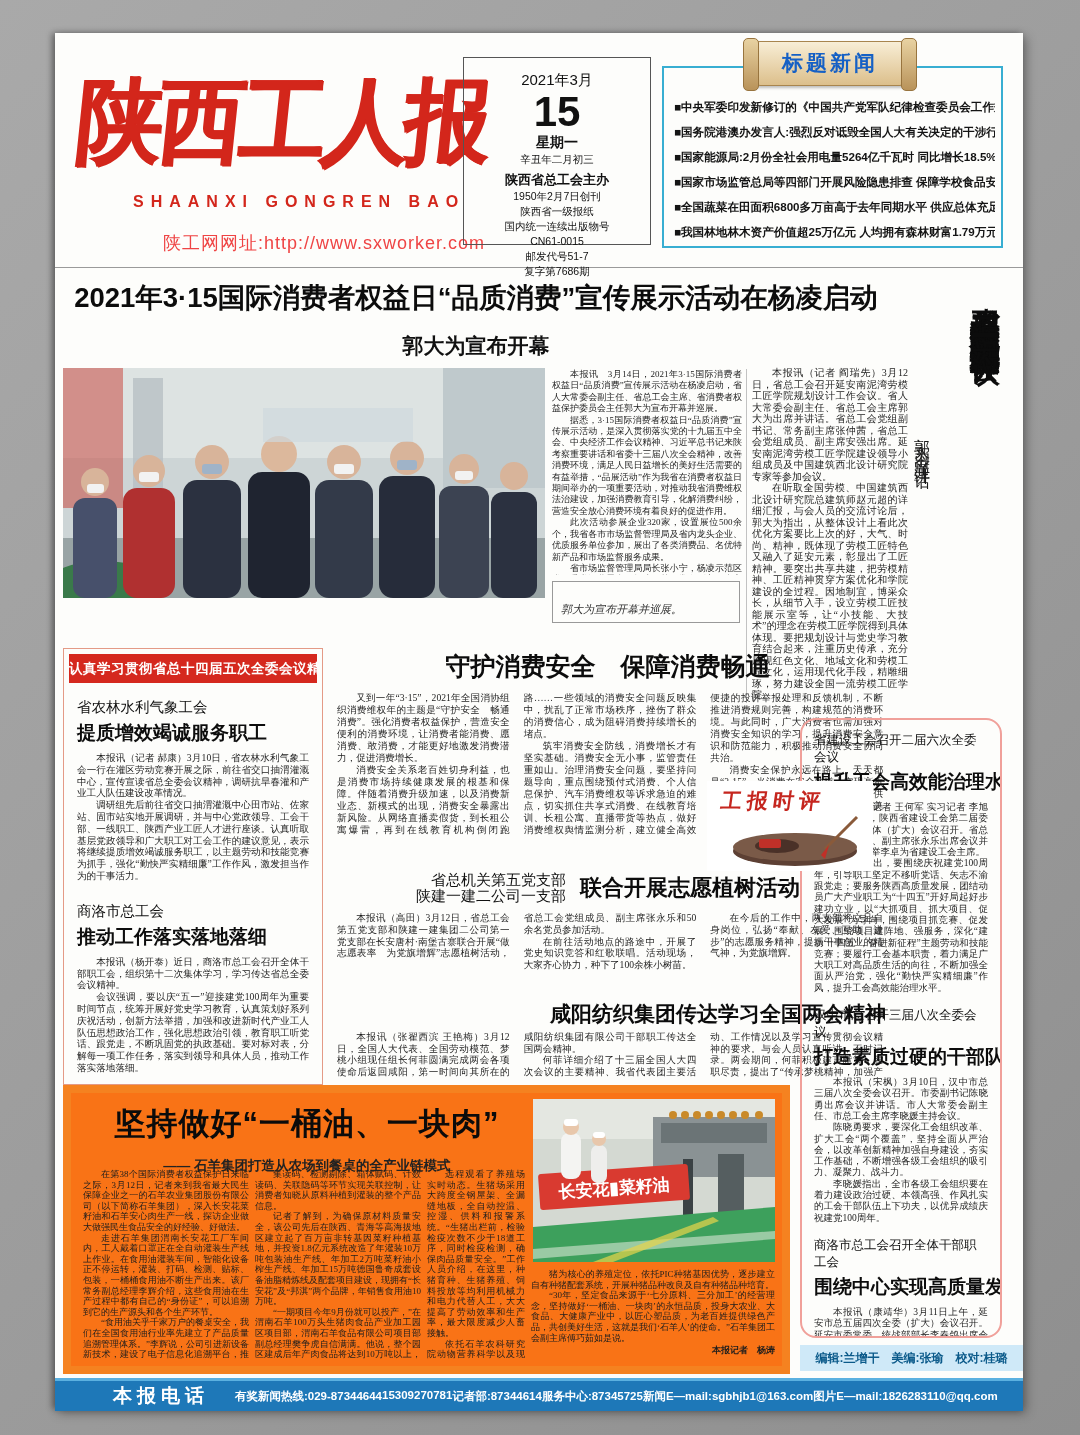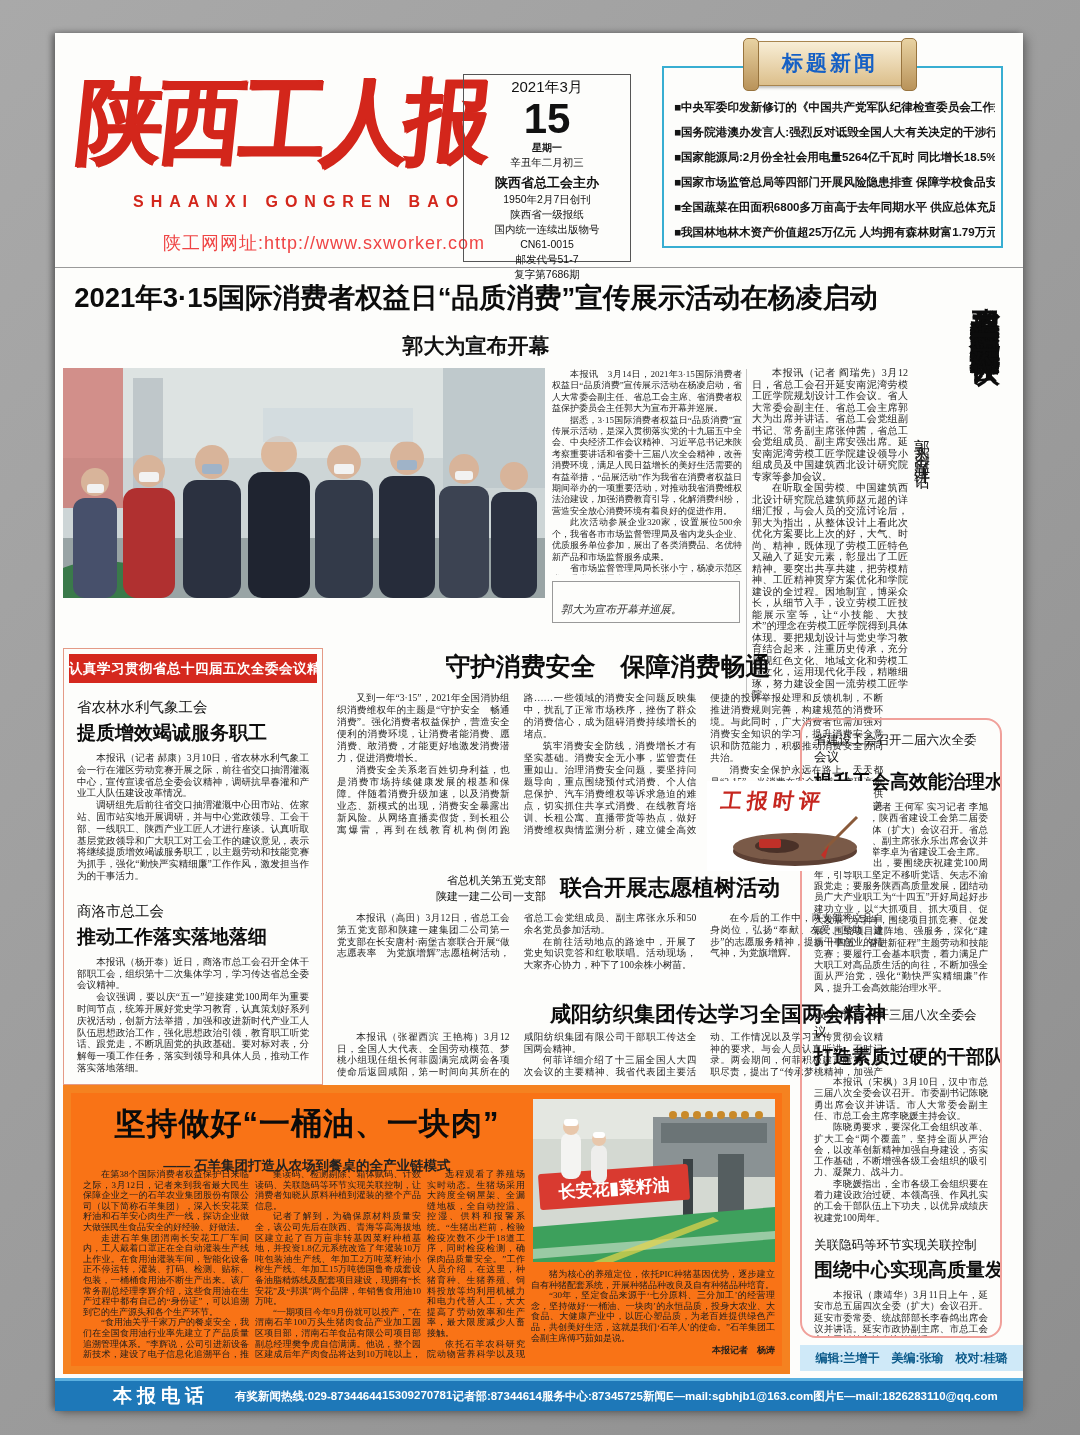--- a/index.html
+++ b/index.html
@@ -5,24 +5,24 @@
   html,body{margin:0;padding:0;}
   body{background:#9d9d9d;font-family:"Liberation Sans",sans-serif;}
   #stage{position:relative;width:1080px;height:1435px;background:linear-gradient(135deg,#a9a9a9,#9a9a9a 60%,#8f8f8f);overflow:hidden;}
   #page{position:absolute;left:55px;top:33px;width:968px;height:1376px;background:#fdfdfb;box-shadow:-3px 0 6px rgba(0,0,0,.35),3px 4px 10px rgba(0,0,0,.35);}
   .abs{position:absolute;}
   
   .mast-title{left:28px;top:26px;width:430px;height:132px;color:#d3261b;font-family:"DejaVu Serif",serif;font-weight:900;font-size:86px;letter-spacing:-4px;transform:skewX(-6deg) scaleY(1.08);transform-origin:left top;white-space:nowrap;text-shadow:1px 0 #d3261b,2px 1px #d3261b;}
   .mast-en{left:78px;top:160px;color:#d3261b;font-weight:bold;font-size:16px;letter-spacing:7px;white-space:nowrap;}
   .mast-web{left:108px;top:198px;color:#ef4444;font-size:18px;letter-spacing:1px;}
   .mast-rule{left:0;top:234px;width:968px;height:1px;background:#9a9a9a;}
-  .date-box{left:408px;top:24px;width:168px;height:188px;border:1px solid #555;text-align:center;padding-top:3px;box-sizing:border-box;color:#111;margin-top:17px;}
+  .date-box{left:408px;top:24px;width:188px;height:188px;border:1px solid #555;text-align:center;padding-top:13px;box-sizing:border-box;color:#111;}
   .date-box .ym{font-size:15px;}
   .date-box .day{font-size:42px;font-weight:900;line-height:44px;}
-  .date-box .wd{font-size:10px;font-weight:bold;}
+  .date-box .wd{font-size:14px;font-weight:bold;}
   .date-box .lunar{font-size:10.5px;margin-top:1px;}
   .date-box .org{font-size:13px;font-weight:bold;margin-top:4px;}
   .date-box .sm{font-size:10.5px;line-height:15px;}
   .hlnews{left:607px;top:33px;width:341px;height:182px;border:2px solid #38aed2;box-sizing:border-box;}
   .hl-banner{left:695px;top:8px;width:158px;height:43px;background:linear-gradient(#f8eed6,#dcbf8b);border:1px solid #a8854e;border-radius:10px/16px;text-align:center;line-height:41px;color:#1560c5;font-size:21px;font-weight:900;letter-spacing:3px;box-shadow:0 2px 3px rgba(0,0,0,.25);z-index:3;}
   .hl-banner:before,.hl-banner:after{content:"";position:absolute;top:-4px;width:14px;height:51px;background:linear-gradient(#e8d2a2,#b9935a);border:1px solid #98743e;border-radius:5px;}
   .hl-banner:before{left:-8px;} .hl-banner:after{right:-8px;}
   .hl-list{position:absolute;left:10px;right:6px;top:26px;}
   .hl-item{font-size:11.6px;font-weight:bold;color:#141414;line-height:25px;white-space:nowrap;overflow:hidden;}
   
@@ -44,21 +44,21 @@
   .study-org{font-size:14.5px;color:#111;margin-top:6px;}
   .study-title{font-size:19px;font-weight:900;color:#0d0d0d;margin:3px 0 6px 0;}
   .study-body{font-size:9.6px;line-height:11.8px;}
   
   .comm-title{left:275px;top:617px;width:556px;text-align:center;font-size:25px;font-weight:900;color:#0c0c0c;}
   .comm-body{left:282px;top:659px;width:546px;height:180px;column-count:3;column-gap:14px;font-size:9.6px;line-height:12px;overflow:hidden;}
   .comm-logo{left:652px;top:748px;width:166px;height:90px;background:#fff;z-index:2;}
   .comm-logo .t{position:absolute;left:14px;top:6px;color:#c5261f;font-family:"DejaVu Serif",serif;font-weight:900;font-size:21px;letter-spacing:5px;transform:skewX(-8deg);white-space:nowrap;}
   
   .tree-head{left:275px;top:839px;width:556px;display:flex;justify-content:center;align-items:center;gap:14px;}
-  .tree-kicker{font-size:11px;color:#111;text-align:right;line-height:16px;}
+  .tree-kicker{font-size:15px;color:#111;text-align:right;line-height:16px;}
   .tree-title{font-size:22px;font-weight:900;color:#0c0c0c;}
   .tree-body{left:282px;top:879px;width:546px;height:82px;column-count:3;column-gap:14px;font-size:9.6px;line-height:11.8px;overflow:hidden;}
   .xy-title{left:275px;top:967px;width:556px;text-align:right;font-size:21px;font-weight:900;color:#0c0c0c;}
   .xy-body{left:282px;top:998px;width:546px;height:52px;column-count:3;column-gap:14px;font-size:9.6px;line-height:11.6px;overflow:hidden;}
   
   .pinkbox{left:745px;top:685px;width:202px;height:620px;border:2px solid #f0a09a;border-radius:16px;box-sizing:border-box;padding:12px 12px;overflow:hidden;}
   .pb-kicker{font-size:12.5px;color:#111;}
   .pb-title{font-size:19px;font-weight:900;color:#0c0c0c;margin:3px 0 7px 0;white-space:nowrap;}
   .pb-body{font-size:9.5px;line-height:11.3px;}
   .pb-art{margin-bottom:13px;}
@@ -245,21 +245,21 @@
     <div class="pb-art">
       <div class="pb-kicker">汉中市总召开三届八次全委会议</div>
       <div class="pb-title">打造素质过硬的干部队伍</div>
       <div class="pb-body bodytext">
         <p>本报讯（宋枫）3月10日，汉中市总三届八次全委会议召开。市委副书记陈晓勇出席会议并讲话。市人大常委会副主任、市总工会主席李晓媛主持会议。</p>
         <p>陈晓勇要求，要深化工会组织改革、扩大工会“两个覆盖”，坚持全面从严治会，以改革创新精神加强自身建设，夯实工作基础，不断增强各级工会组织的吸引力、凝聚力、战斗力。</p>
         <p>李晓媛指出，全市各级工会组织要在着力建设政治过硬、本领高强、作风扎实的工会干部队伍上下功夫，以优异成绩庆祝建党100周年。</p>
       </div>
     </div>
     <div class="pb-art">
-      <div class="pb-kicker">关联隐码等环节实现关联控制</div>
+      <div class="pb-kicker">商洛市总工会召开全体干部职工会</div>
       <div class="pb-title">围绕中心实现高质量发展</div>
       <div class="pb-body bodytext">
         <p>本报讯（康靖华）3月11日上午，延安市总五届四次全委（扩大）会议召开。延安市委常委、统战部部长李春鸽出席会议并讲话。延安市政协副主席、市总工会主席黑树林主持会议并讲话。</p>
 
       </div>
     </div>
   </div>
 
   <div class="abs feature">
     <div class="feat-head">

